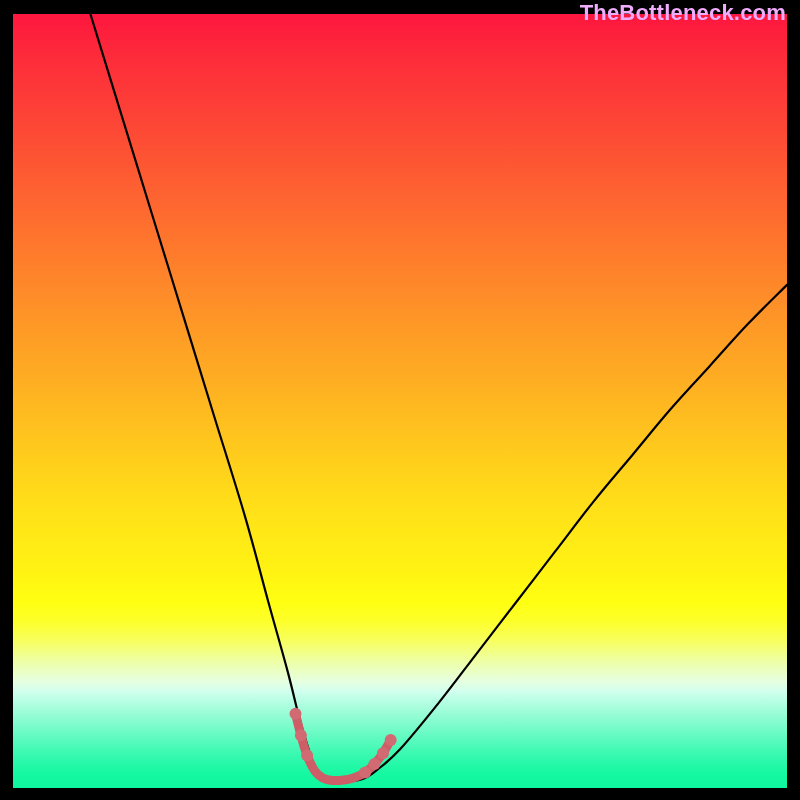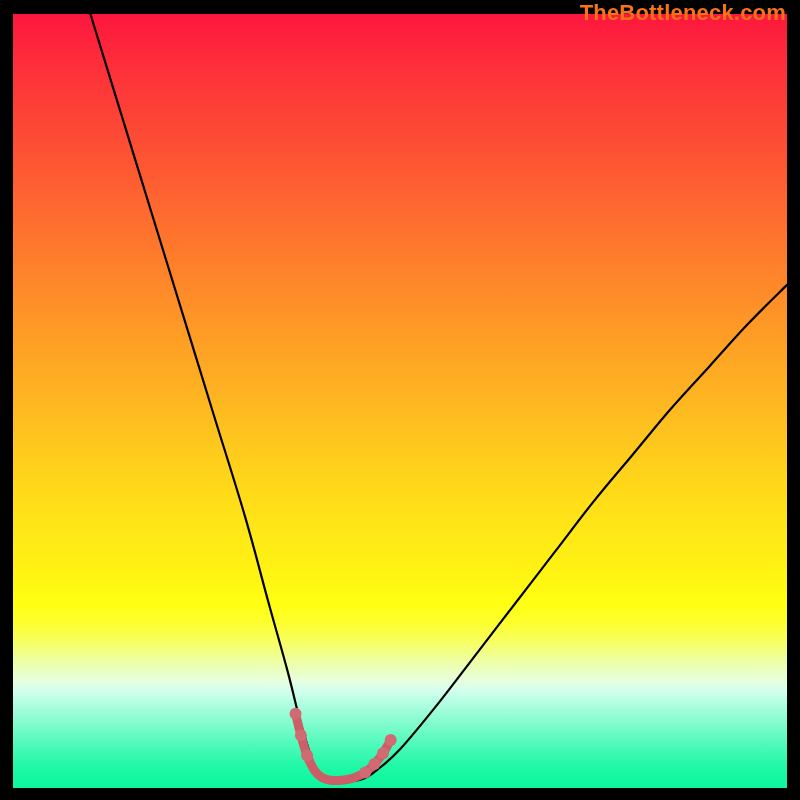--- a/index.html
+++ b/index.html
@@ -70,21 +70,21 @@
     width: 774px;
     height: 774px;
   }
   .watermark {
     position: absolute;
     top: 0px;
     right: 14px;
     font-family: Arial, Helvetica, sans-serif;
     font-size: 22px;
     font-weight: 600;
-    color: #f97316;
+    color: #f0abfc;
     letter-spacing: 0.2px;
     user-select: none;
   }
 </style>
 </head>
 <body>
 
 <div class="frame">
   <div class="plot">
     <div class="gradient"></div>

